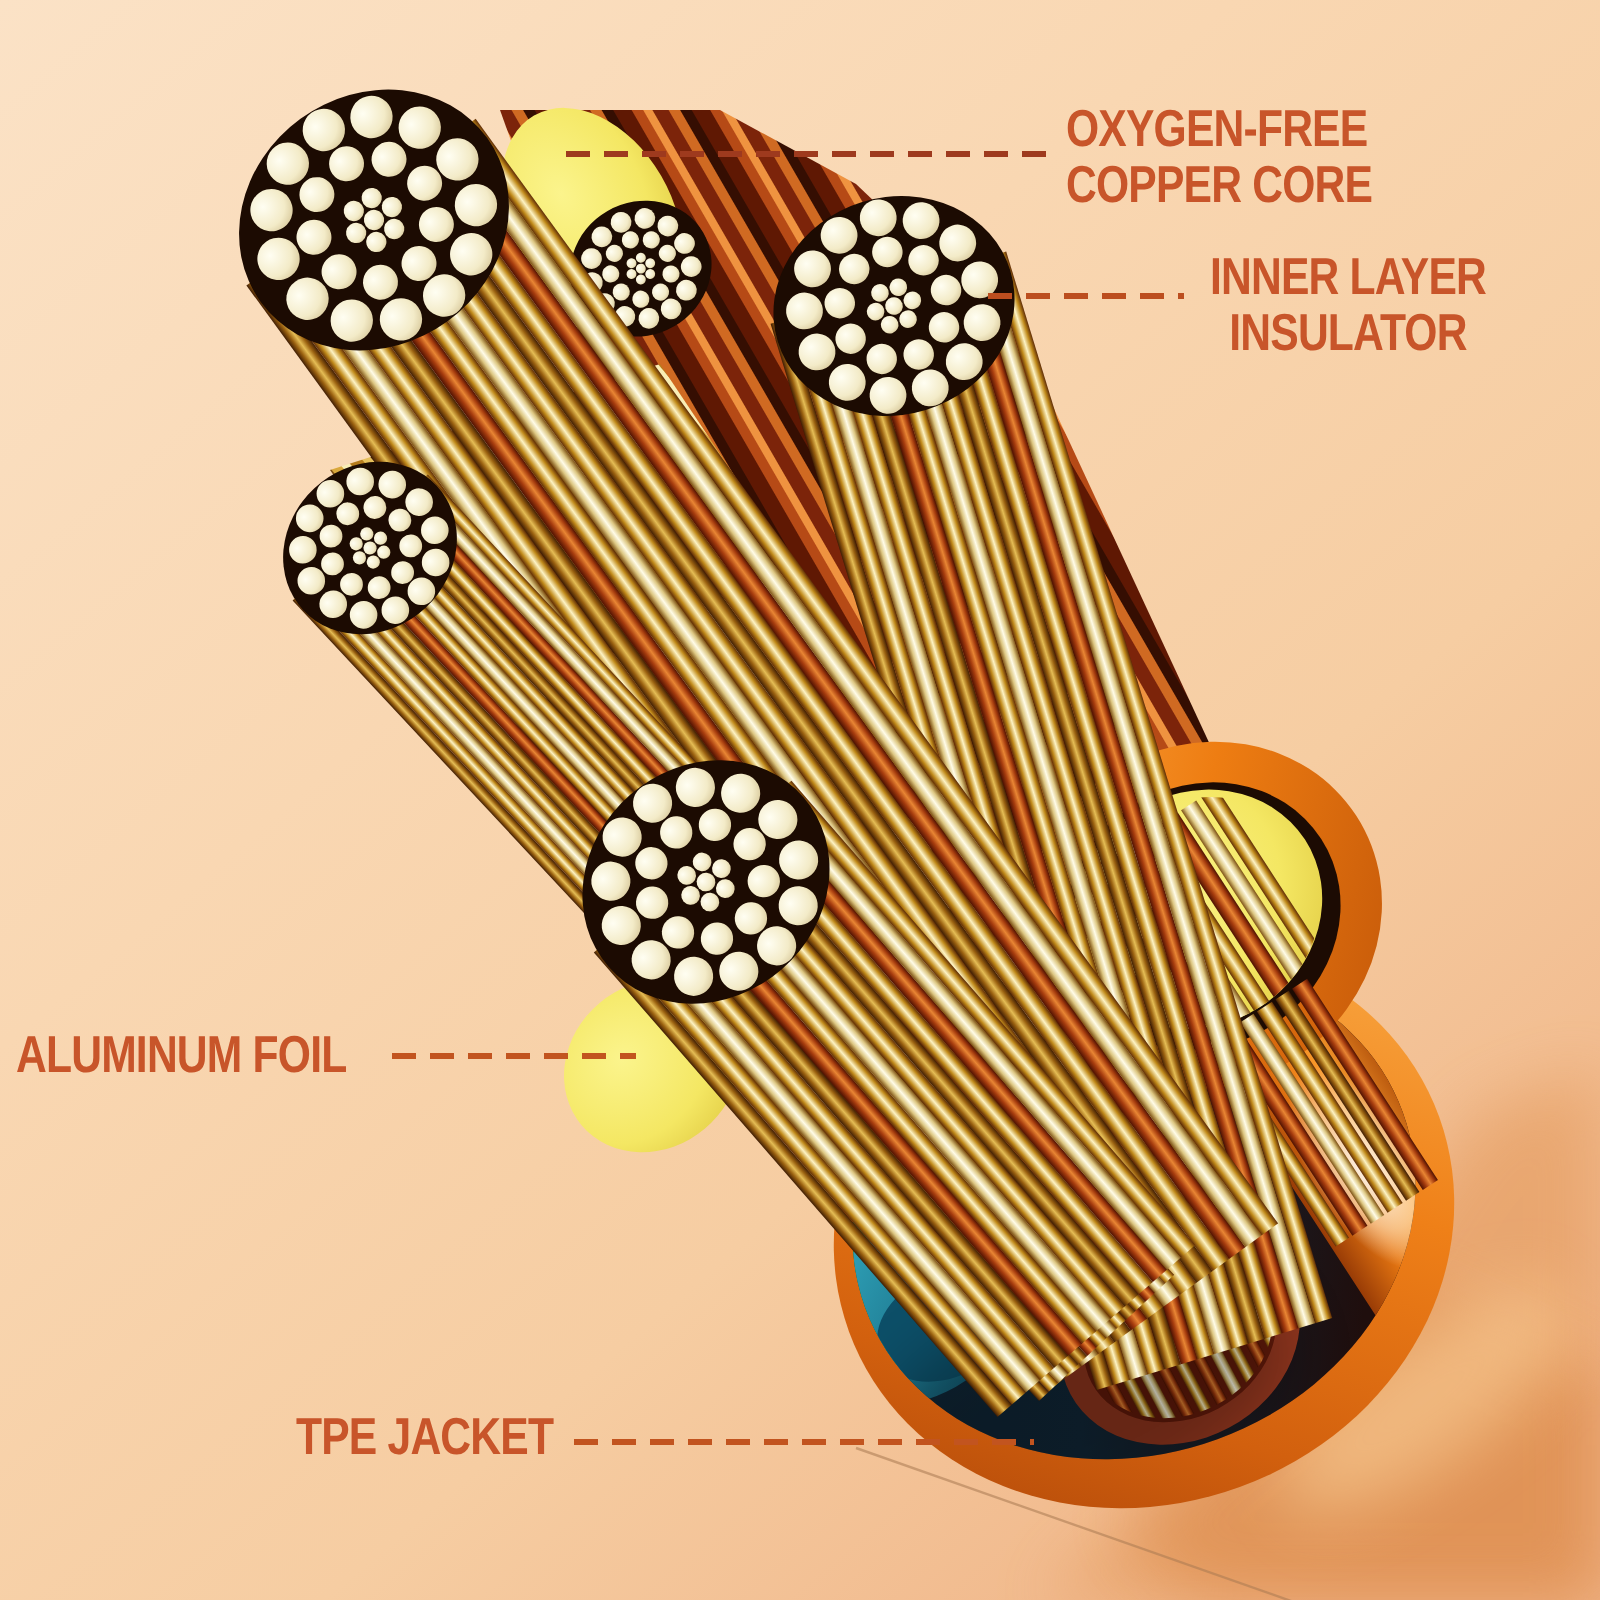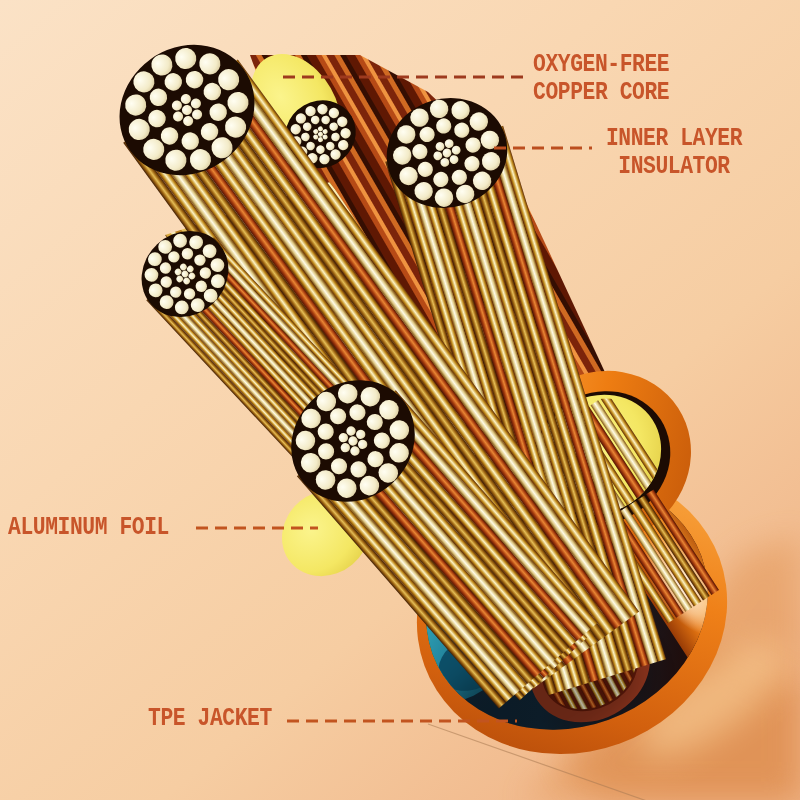--- a/index.html
+++ b/index.html
@@ -1,17 +1,17 @@
 <!DOCTYPE html>
 <html><head>
 <meta charset="utf-8">
 <style>
   html,body{margin:0;padding:0;}
   #stage{position:relative;width:800px;height:800px;overflow:hidden;
-         font-family:Liberation Mono, monospace;background:#000000;}
+         font-family:Liberation Sans, sans-serif;background:#000000;}
   #art{position:absolute;left:0;top:0;}
   .callout{position:absolute;font-weight:700;font-size:26px;line-height:1.08;
            color:#c8552a;letter-spacing:-0.5px;transform:scaleX(.82);
            transform-origin:left top;white-space:nowrap;z-index:5;}
   #c-insulator{transform-origin:center top;text-align:center;width:180px;white-space:normal;}
 </style>
 </head>
 <body>
 
 <div id="stage">

